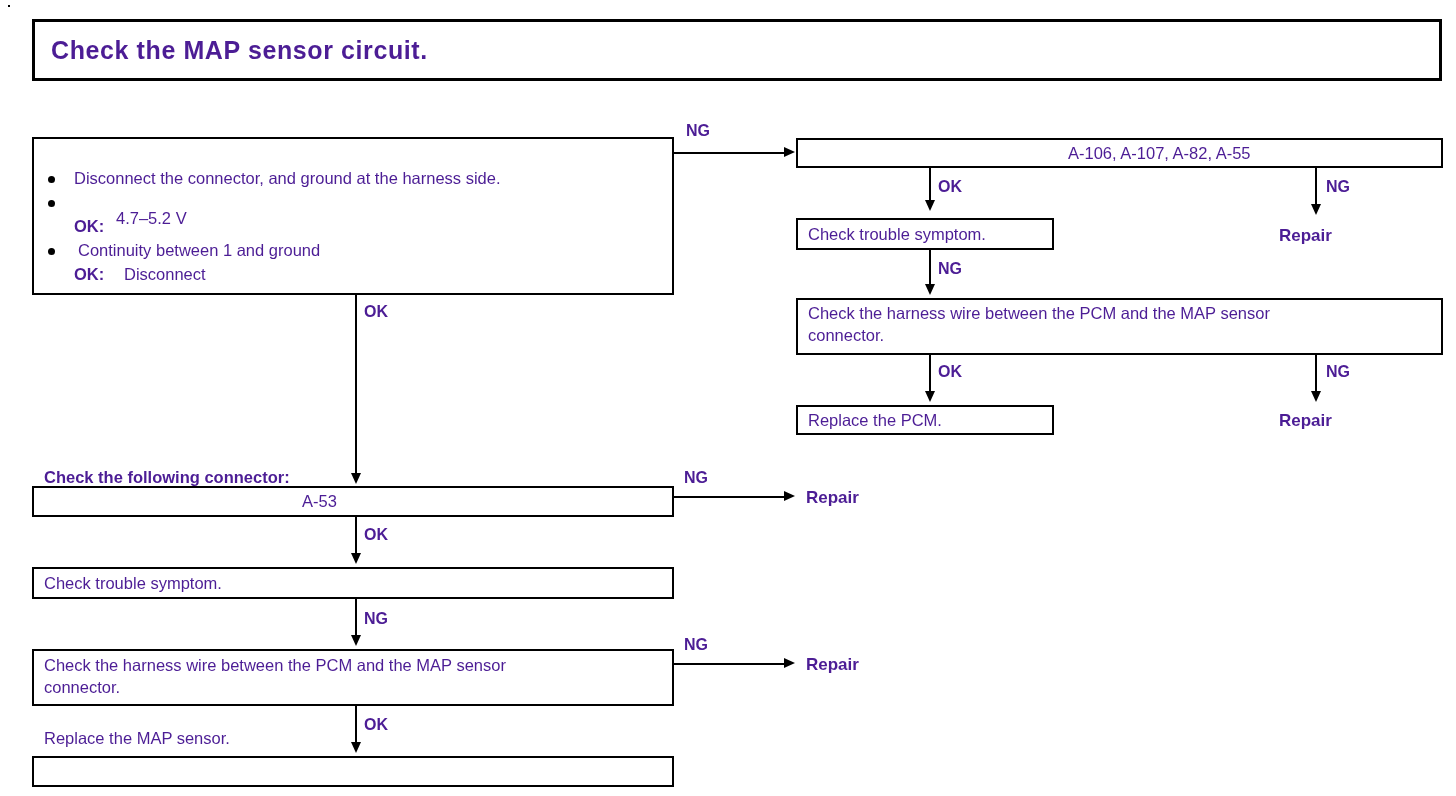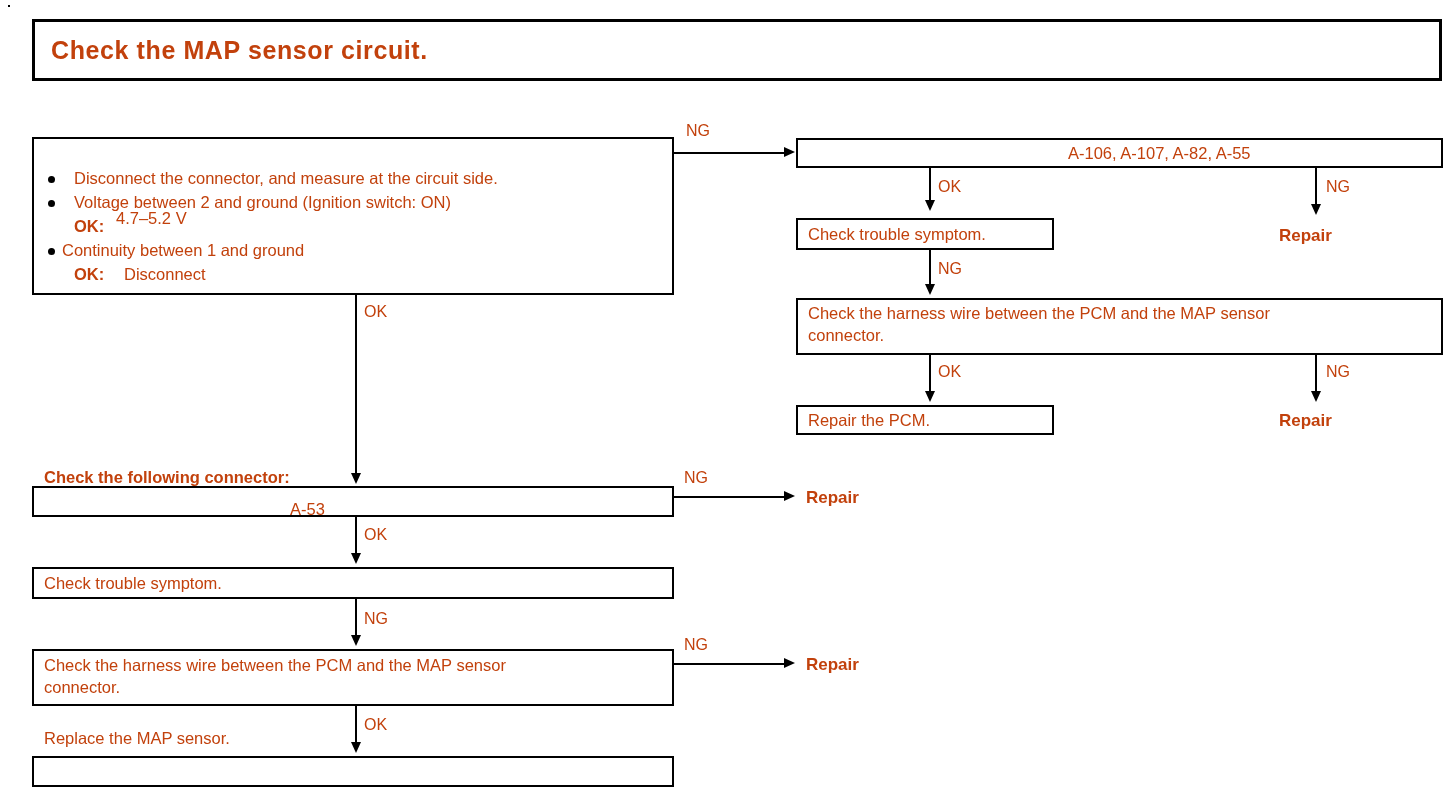--- a/index.html
+++ b/index.html
@@ -6,21 +6,21 @@
     margin: 0;
     padding: 0;
     background: #ffffff;
   }
   #page {
     position: relative;
     width: 1456px;
     height: 796px;
     background: #ffffff;
     font-family: "Liberation Sans", sans-serif;
-    color: #c2410c;
+    color: #4c1d95;
     overflow: hidden;
   }
   .box {
     position: absolute;
     box-sizing: border-box;
     border: 2px solid #000;
     background: #fff;
   }
   .box.thick { border-width: 3px; }
   .title-box {
@@ -35,20 +35,21 @@
     position: absolute;
     font-size: 16.5px;
     line-height: 21px;
     white-space: nowrap;
   }
   .bold { font-weight: bold; }
   .label {
     position: absolute;
     font-size: 16px;
     white-space: nowrap;
+    font-weight: bold;
   }
   .vline {
     position: absolute;
     width: 2px;
     background: #000;
   }
   .hline {
     position: absolute;
     height: 2px;
     background: #000;
@@ -95,29 +96,28 @@
   <div class="speck" style="left:8px; top:5px;"></div>
 
   <div class="box thick title-box" style="left:32px; top:19px; width:1410px; height:62px;">
     <span>Check the MAP sensor circuit.</span>
   </div>
 
   <div class="box" style="left:32px; top:137px; width:642px; height:158px;">
   </div>
 
   <div class="bullet" style="left:48px; top:176px;"></div>
-  <div class="boxtext" style="left:74px; top:168px;">Disconnect the connector, and measure at the circuit side.</div>
+  <div class="boxtext" style="left:74px; top:168px;">Disconnect the connector, and ground at the harness side.</div>
 
   <div class="bullet" style="left:48px; top:200px;"></div>
-  <div class="boxtext" style="left:74px; top:192px;">Voltage between 2 and ground (Ignition switch: ON)</div>
   <div class="boxtext bold" style="left:74px; top:216px;">OK:</div>
   <div class="boxtext" style="left:116px; top:208px;">4.7–5.2 V</div>
 
   <div class="bullet" style="left:48px; top:248px;"></div>
-  <div class="boxtext" style="left:62px; top:240px;">Continuity between 1 and ground</div>
+  <div class="boxtext" style="left:78px; top:240px;">Continuity between 1 and ground</div>
   <div class="boxtext bold" style="left:74px; top:264px;">OK:</div>
   <div class="boxtext" style="left:124px; top:264px;">Disconnect</div>
 
   <div class="hline" style="left:674px; top:152px; width:112px;"></div>
   <div class="arrow-right" style="left:784px; top:147px;"></div>
   <div class="label" style="left:686px; top:122px;">NG</div>
 
   <div class="vline" style="left:355px; top:295px; height:180px;"></div>
   <div class="arrow-down" style="left:351px; top:473px;"></div>
   <div class="label" style="left:364px; top:303px;">OK</div>
@@ -152,26 +152,26 @@
   <div class="arrow-down" style="left:925px; top:391px;"></div>
   <div class="label" style="left:938px; top:363px;">OK</div>
 
   <div class="vline" style="left:1315px; top:355px; height:38px;"></div>
   <div class="arrow-down" style="left:1311px; top:391px;"></div>
   <div class="label" style="left:1326px; top:363px;">NG</div>
   <div class="repair-text" style="left:1279px; top:411px;">Repair</div>
 
   <div class="box" style="left:796px; top:405px; width:258px; height:30px;">
   </div>
-  <div class="boxtext" style="left:808px; top:410px;">Repair the PCM.</div>
+  <div class="boxtext" style="left:808px; top:410px;">Replace the PCM.</div>
 
   <div class="box" style="left:32px; top:486px; width:642px; height:31px;">
   </div>
   <div class="boxtext bold" style="left:44px; top:467px;">Check the following connector:</div>
-  <div class="boxtext" style="left:290px; top:491px;margin-top:8px;">A-53</div>
+  <div class="boxtext" style="left:302px; top:491px;">A-53</div>
 
   <div class="hline" style="left:674px; top:496px; width:112px;"></div>
   <div class="arrow-right" style="left:784px; top:491px;"></div>
   <div class="label" style="left:684px; top:469px;">NG</div>
   <div class="repair-text" style="left:806px; top:488px;">Repair</div>
 
   <div class="vline" style="left:355px; top:517px; height:38px;"></div>
   <div class="arrow-down" style="left:351px; top:553px;"></div>
   <div class="label" style="left:364px; top:526px;">OK</div>
 

